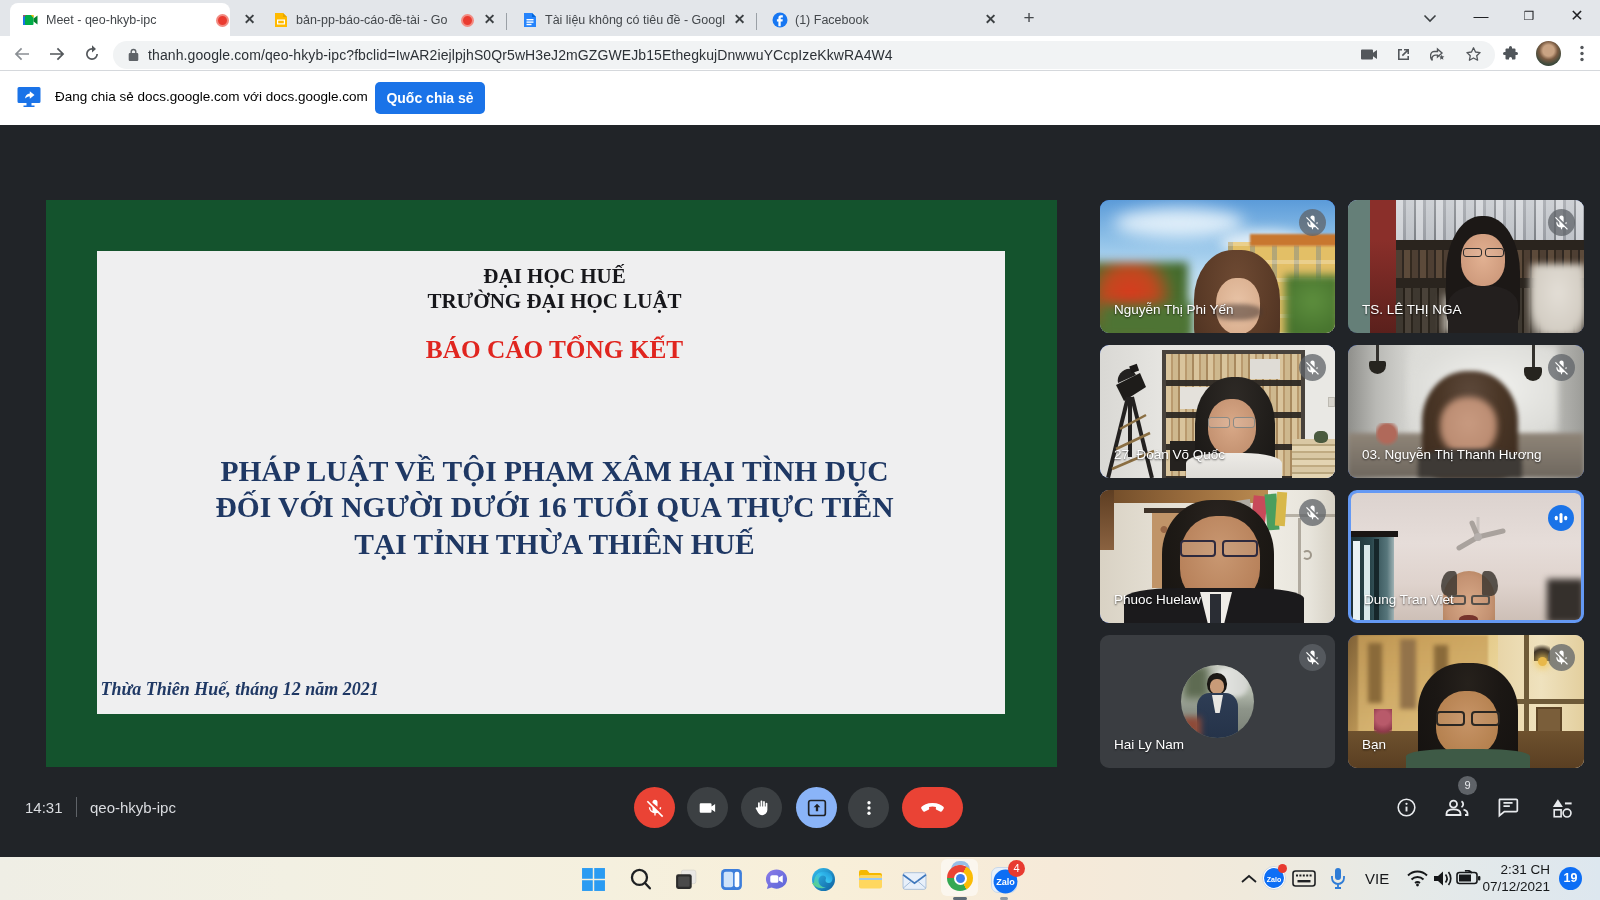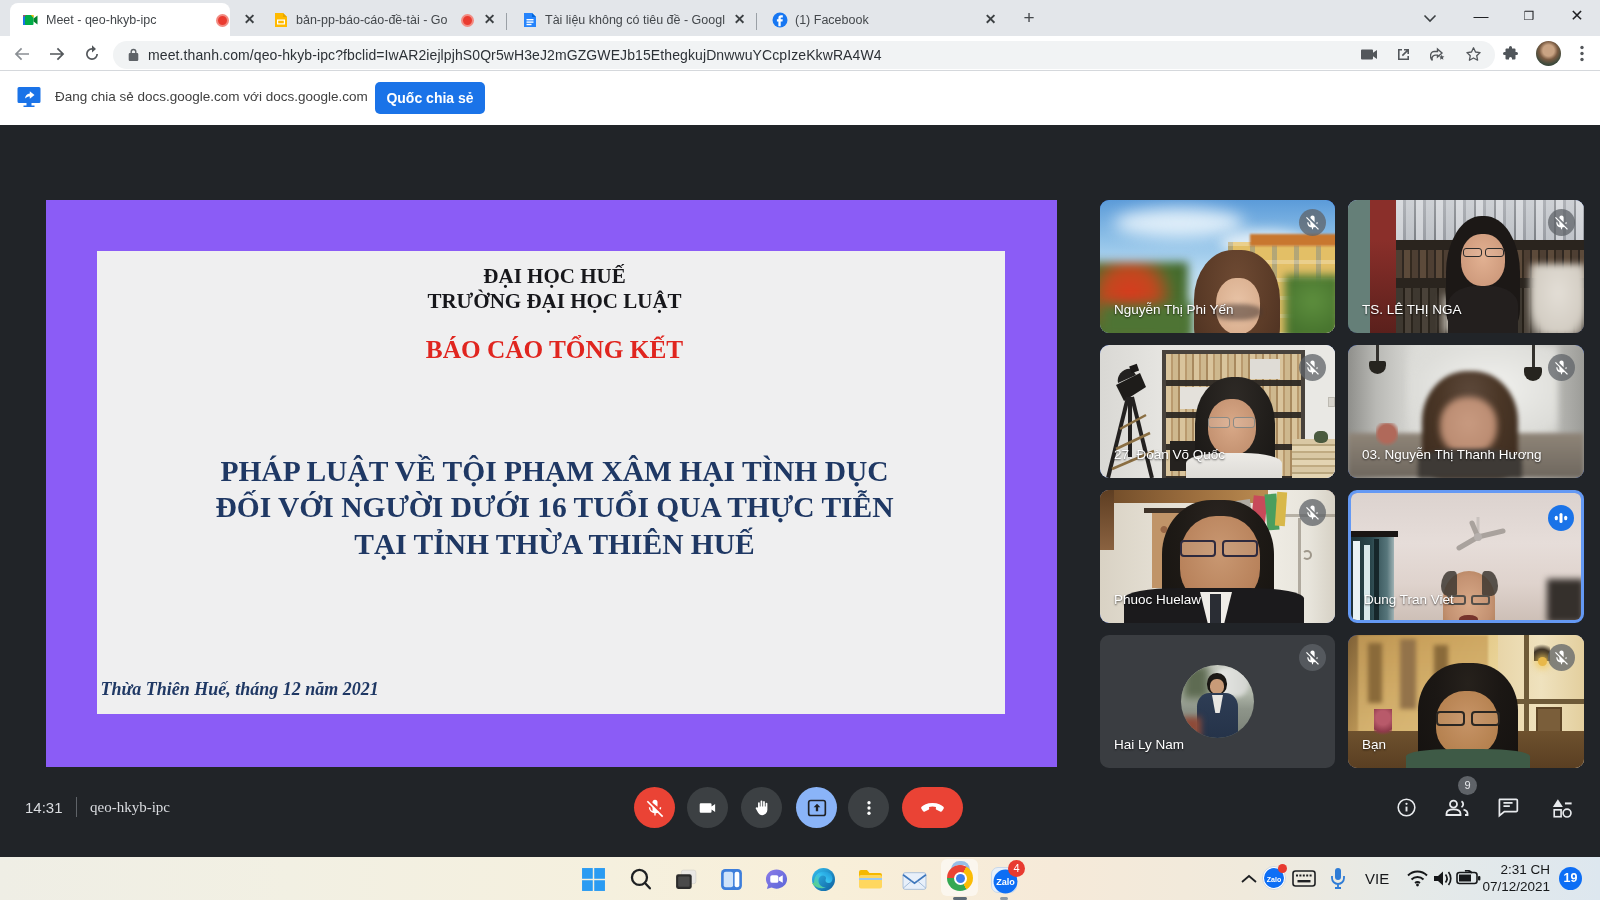--- a/index.html
+++ b/index.html
@@ -20,35 +20,35 @@
   .winbtn { position:absolute; top:0px; height:34px; width:46px; color:#202124; text-align:center; line-height:32px; font-size:15px; }
 
   
   #toolbar { left:0; top:36px; width:1600px; height:35px; background:#FFFFFF; }
   #omnibox { position:absolute; left:113px; top:5px; width:1382px; height:28px; background:#F1F3F4; border-radius:14px; }
   #urltext { position:absolute; left:35px; top:6px; font-size:14px; color:#2C3136; letter-spacing:0.1px; white-space:nowrap; }
   #toolbar-sep { left:0; top:70px; width:1600px; height:1px; background:#D5D8DC; }
 
   
   #sharebar { left:0; top:71px; width:1600px; height:54px; background:#FFFFFF; }
-  #sharetext { position:absolute; left:55px; top:18px; font-size:13.5px; color:#404040; }
+  #sharetext { position:absolute; left:55px; top:18px; font-size:13.5px; color:#000000; }
   #sharebtn { position:absolute; left:375px; top:11px; width:110px; height:32px; background:#1A73E8; border-radius:5px; color:#fff; font-size:14px; font-weight:bold; text-align:center; line-height:32px; }
 
   
   #meet { left:0; top:125px; width:1600px; height:732px; background:#212428; }
   #presentbar { position:absolute; left:18px; top:17px; width:1565px; height:41px; background:#3A3D41; border-radius:9px; color:#E9EAEB; font-size:15px; }
   #presentbar .ic { position:absolute; left:19px; top:9px; width:23px; height:23px; }
   #pb-t1 { position:absolute; left:57px; top:12px; }
   #pb-div { position:absolute; left:348px; top:11px; width:1px; height:19px; background:#6b6e71; }
   #pb-t2 { position:absolute; left:368px; top:12px; }
   #pb-toggle { position:absolute; left:548px; top:10px; width:52px; height:21px; }
   #pb-stop { position:absolute; right:16px; top:12px; color:#8AB4F8; font-size:15px; }
 
   
-  #slidewrap { position:absolute; left:46px; top:75px; width:1011px; height:567px; background:#8b5cf6; }
+  #slidewrap { position:absolute; left:46px; top:75px; width:1011px; height:567px; background:#14532d; }
   #slide { position:absolute; left:51px; top:51px; width:908px; height:463px; background:#EFEFF0; font-family:"Liberation Serif", serif; }
   .sl { position:absolute; left:3.5px; width:908px; text-align:center; font-weight:bold; white-space:nowrap; }
   .black { color:#17171B; }
   .red { color:#E0251F; }
   .navy { color:#1F3864; }
 
   
   .tile { position:absolute; width:236px; height:133px; border-radius:9px; overflow:hidden; background:#1d4ed8; }
   .tname { position:absolute; left:14px; bottom:16px; color:#fff; font-size:13.5px; text-shadow:0 1px 2px rgba(0,0,0,.7); z-index:5; white-space:nowrap; }
   .micoff { position:absolute; right:9px; top:9px; width:27px; height:27px; border-radius:50%; background:rgba(95,99,104,.75); z-index:5; }
@@ -127,21 +127,21 @@
   <svg style="position:absolute;left:48px;top:9px;" width="18" height="18" viewBox="0 0 18 18">
       <path d="M2 8.25 H13.1 l-4.3-4.3 L10 2.75 16.25 9 10 15.25 l-1.2-1.2 4.3-4.3 H2 Z" fill="#53575B"></path>
     </svg>
   <svg style="position:absolute;left:83px;top:9px;" width="18" height="18" viewBox="0 0 18 18">
       <path d="M9 3 a6 6 0 1 0 6 6 h-1.7 a4.3 4.3 0 1 1-4.3-4.3 v2.8 l4-3.6 -4-3.6 z" fill="#53575B"></path>
     </svg>
   <div id="omnibox">
     <svg style="position:absolute;left:14px;top:7px;" width="13" height="14" viewBox="0 0 13 14">
         <path d="M3.5 5 V3.8 a3 3 0 0 1 6 0 V5 h.6 a1.2 1.2 0 0 1 1.2 1.2 v5.6 a1.2 1.2 0 0 1-1.2 1.2 H2.9 a1.2 1.2 0 0 1-1.2-1.2 V6.2 A1.2 1.2 0 0 1 2.9 5 Z M4.9 5 h3.2 V3.8 a1.6 1.6 0 0 0-3.2 0 Z" fill="#5F6368"></path>
       </svg>
-    <div id="urltext">meet.thanh.com/qeo-hkyb-ipc?fbclid=IwAR2iejlpjhS0Qr5wH3eJ2mGZGWEJb15EthegkujDnwwuYCcpIzeKkwRA4W4</div>
+    <div id="urltext">thanh.google.com/qeo-hkyb-ipc?fbclid=IwAR2iejlpjhS0Qr5wH3eJ2mGZGWEJb15EthegkujDnwwuYCcpIzeKkwRA4W4</div>
     <svg style="position:absolute;left:1248px;top:6px;" width="17" height="15" viewBox="0 0 17 15">
         <path d="M1 2.5 h10 a1 1 0 0 1 1 1 v2.2 l4-2.7 v9 l-4-2.7 v2.2 a1 1 0 0 1-1 1 H1 a1 1 0 0 1-1-1 v-8 a1 1 0 0 1 1-1 z" fill="#53575B"></path>
       </svg>
     <svg style="position:absolute;left:1283px;top:6px;" width="15" height="15" viewBox="0 0 15 15">
         <path d="M2 2 h4 v1.6 H3.6 v7.8 h7.8 V9 H13 v4 H2 Z M8 2 h5 v5 h-1.6 V4.7 L6.9 9.2 5.8 8.1 10.3 3.6 H8 Z" fill="#53575B"></path>
       </svg>
     <svg style="position:absolute;left:1317px;top:6px;" width="16" height="15" viewBox="0 0 16 15">
         <path d="M4 4.5 C1.8 4.5 .5 6.8 .5 9 c0 1.5.6 3.3 1.9 4.4 -.4-.9-.5-2.1-.2-3 .5-1.4 1.7-2.3 3.3-2.3 h2 V10 L12 6 7.5 2 v2.5 Z" fill="none" stroke="#53575B" stroke-width="1.4"></path>
         <path d="M10 12.7 l1.7-1 1.7 1 -.5-1.9 1.5-1.3 -2-.2 -.7-1.8 -.7 1.8 -2 .2 1.5 1.3 z" fill="#53575B"></path>
       </svg>
@@ -399,21 +399,21 @@
           <path d="M15 11 V5 a3 3 0 0 0-6 0 v.8 l6 6 Z M9 9.8 l5.8 5.8 A3 3 0 0 1 9 14 Z M6.2 11.5 a5.8 5.8 0 0 0 9 4.8 l1.3 1.3 a7.5 7.5 0 0 1-3.7 1.5 V21.5 h-1.6 v-2.4 A7.5 7.5 0 0 1 4.6 11.5 Z M17.8 11.5 h1.6 a7.4 7.4 0 0 1-.9 3.1 l-1.2-1.2 a5.7 5.7 0 0 0 .5-1.9 Z"></path>
           <rect x="3.2" y="4.5" width="1.8" height="24" transform="rotate(-45 4.1 5.4)"></rect>
         </svg>
       </div>
     <div class="tname">Bạn</div>
   </div>
 
   <div id="meetbar">
     <div style="position:absolute;left:25px;top:16px;font-size:15px;color:#DADCE0;">14:31</div>
     <div style="position:absolute;left:76px;top:14px;width:1px;height:20px;background:#5F6368;"></div>
-    <div style="position:absolute;left:90px;top:16px;font-size:15px;color:#DADCE0;font-family:Liberation Serif, serif;">qeo-hkyb-ipc</div>
+    <div style="position:absolute;left:90px;top:16px;font-size:15px;color:#DADCE0;">qeo-hkyb-ipc</div>
 
     <div class="ctl" style="left:634px; background:#EA4335;">
       <svg width="20" height="20" viewBox="0 0 24 24" fill="#fff">
           <path d="M15 10.6 V5 a3 3 0 0 0-6 0 v.7 Z M9 9.3 l6 6 a3 3 0 0 1-6-.3 Z M4.5 11 h1.7 a5.8 5.8 0 0 0 9.4 4.5 l1.2 1.2 A7.4 7.4 0 0 1 12.8 18.3 V21 h-1.6 v-2.7 A7.5 7.5 0 0 1 4.5 11 Z M17.8 11 h1.7 a7.4 7.4 0 0 1-1 3.2 L17.3 13 a5.7 5.7 0 0 0 .5-2 Z"></path>
           <rect x="2.5" y="3.6" width="2" height="26" transform="rotate(-45 3.5 4.6)" fill="#fff"></rect>
         </svg>
     </div>
     <div class="ctl" style="left:687px;">
       <svg width="19" height="19" viewBox="0 0 24 24" fill="#fff">
           <path d="M3 6 h12 a1.5 1.5 0 0 1 1.5 1.5 v2.7 l4.5-3.1 v9.8 l-4.5-3.1 v2.7 A1.5 1.5 0 0 1 15 18 H3 A1.5 1.5 0 0 1 1.5 16.5 v-9 A1.5 1.5 0 0 1 3 6 Z"></path>

